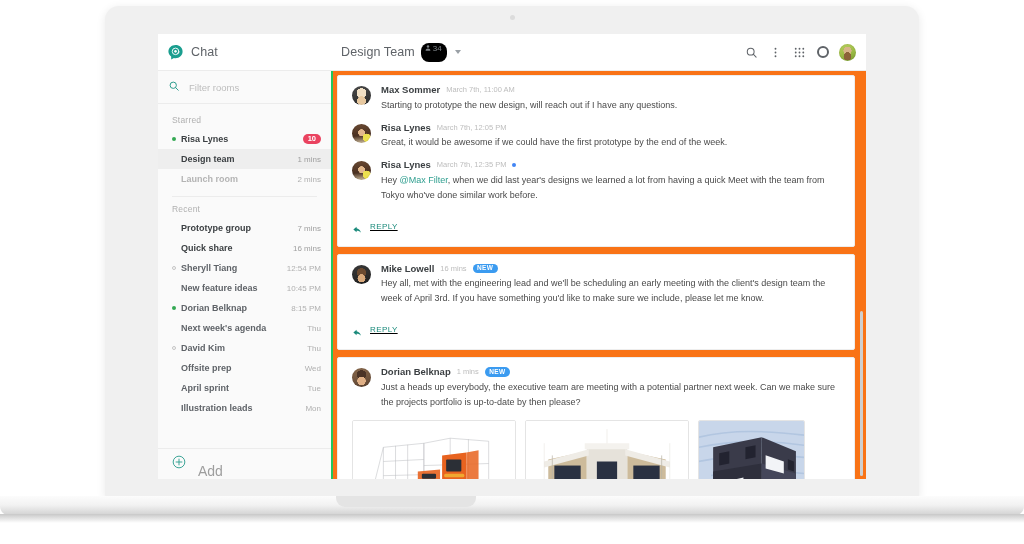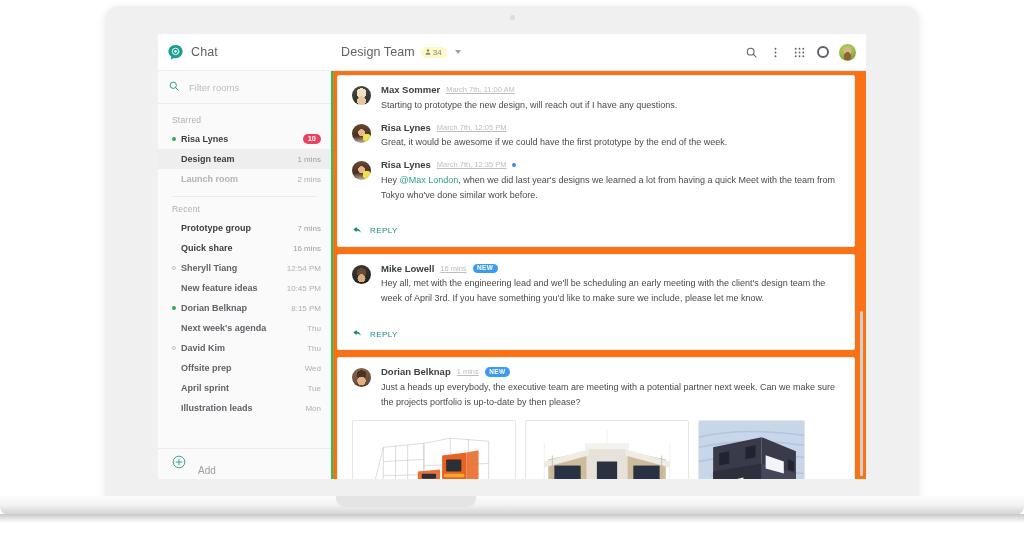--- a/index.html
+++ b/index.html
@@ -98,23 +98,23 @@
   }
   .room-title {
     font-size: 12.5px;
     color: #5f6368;
     letter-spacing: .1px;
   }
   .member-chip {
     display: inline-flex;
     align-items: center;
     gap: 1px;
-    background: #fef9c3;
+    background: #000000;
     border-radius: 8px;
-    padding: 1px 5px 1px 3px;
+    padding: 1px 5px 9px 3px;
     font-size: 8px;
     color: #80868b;
   }
   .member-chip svg { display:block; }
   .caret {
     width: 0; height: 0;
     border-left: 3.5px solid transparent;
     border-right: 3.5px solid transparent;
     border-top: 4px solid #9aa0a6;
     margin-left: 2px;
@@ -256,21 +256,21 @@
     flex: 0 0 30px;
     height: 30px;
     display: flex;
     align-items: center;
     gap: 12px;
     padding: 0 14px;
     border-top: 1px solid #ececec;
     cursor: pointer;
     background: #fafafa;
   }
-  .add-label { font-size: 10px; color: #9e9e9e; margin-top: 13px; }
+  .add-label { font-size: 14px; color: #9e9e9e; margin-top: 13px; }
 
   
   .convo {
     flex: 1;
     min-width: 0;
     background: #f97316;
     position: relative;
     overflow: hidden;
   }
   .convo-inner {
@@ -332,21 +332,20 @@
     line-height: 1;
   }
   .author {
     font-size: 9.5px;
     font-weight: bold;
     color: #3c4043;
   }
   .stamp {
     font-size: 7.5px;
     color: #bdbdbd;
-    text-decoration: underline;
   }
   .blue-dot {
     width: 4px; height: 4px;
     border-radius: 50%;
     background: #4285f4;
   }
   .new-badge {
     background: #3b9bf0;
     color: #ffffff;
     font-size: 6.5px;
@@ -357,24 +356,24 @@
     letter-spacing: .3px;
   }
   .msg-text {
     font-size: 9px;
     line-height: 15px;
     color: #4a4a4a;
   }
   .mention { color: #2e9e8f; }
   .reply-btn {
     display: inline-flex;
-    align-items: center;
     gap: 7px;
     margin-top: 9px;
     cursor: pointer;
+    text-decoration: underline;
   }
   .reply-label {
     font-size: 8px;
     color: #1a8a7b;
     letter-spacing: .4px;
   }
 
   
   .cards {
     display: flex;
@@ -613,21 +612,21 @@
                   <div class="msg-text">Great, it would be awesome if we could have the first prototype by the end of the week.</div>
                 </div>
               </div><div class="msg">
                 <div class="avatar av-risa"></div>
                 <div class="msg-body">
                   <div class="msg-head">
                     <span class="author">Risa Lynes</span>
                     <span class="stamp">March 7th, 12:35 PM</span>
                     <span class="blue-dot"></span>
                   </div>
-                  <div class="msg-text">Hey <span class="mention">@Max London</span>, when we did last year's designs we learned a lot from having a quick Meet with the team from Tokyo who've done similar work before.</div>
+                  <div class="msg-text">Hey <span class="mention">@Max Filter</span>, when we did last year's designs we learned a lot from having a quick Meet with the team from Tokyo who've done similar work before.</div>
                 </div>
               </div><div class="reply-btn">
                 <span><svg viewBox="0 0 24 24" width="11" height="11">
                     <path d="M10 7V4L3 10l7 6v-3.2c4.2 0 7.3 1.3 9.5 4.2-.9-4.4-3.6-8.7-9.5-10z" fill="#1a8a7b"></path>
                   </svg></span>
                 <span class="reply-label">REPLY</span>
               </div></div>
             <div class="thread"><div class="msg">
                 <div class="avatar av-mike"></div>
                 <div class="msg-body">

